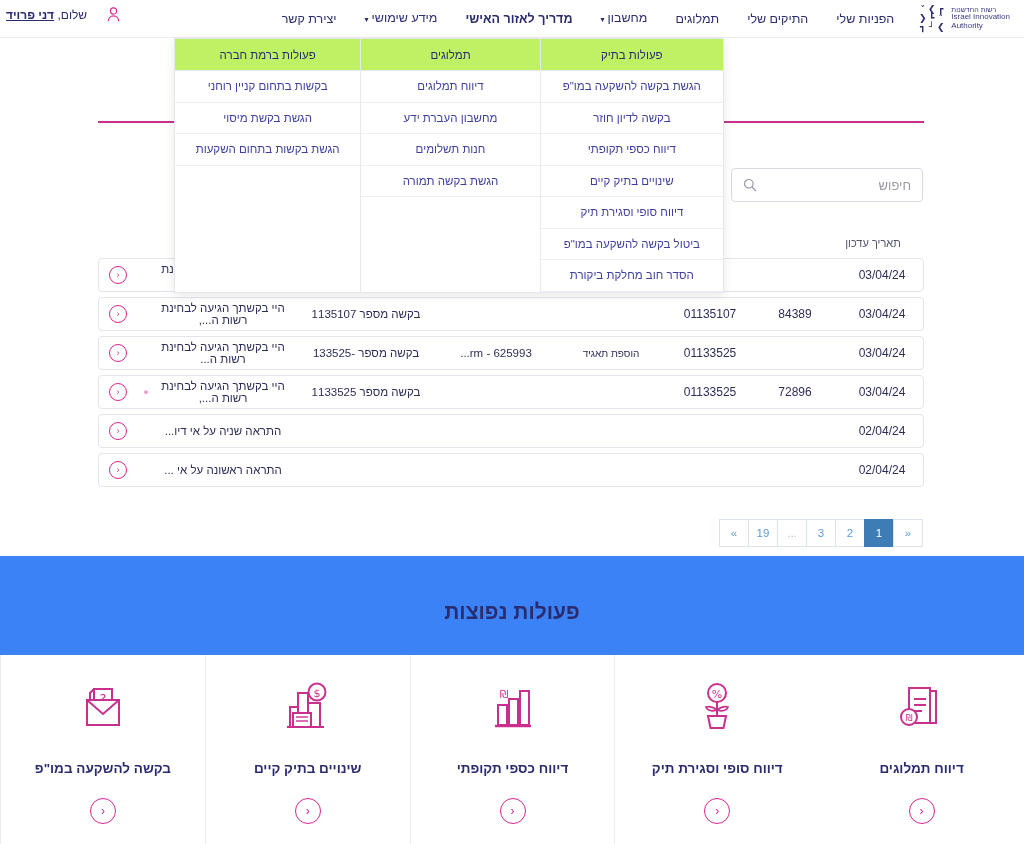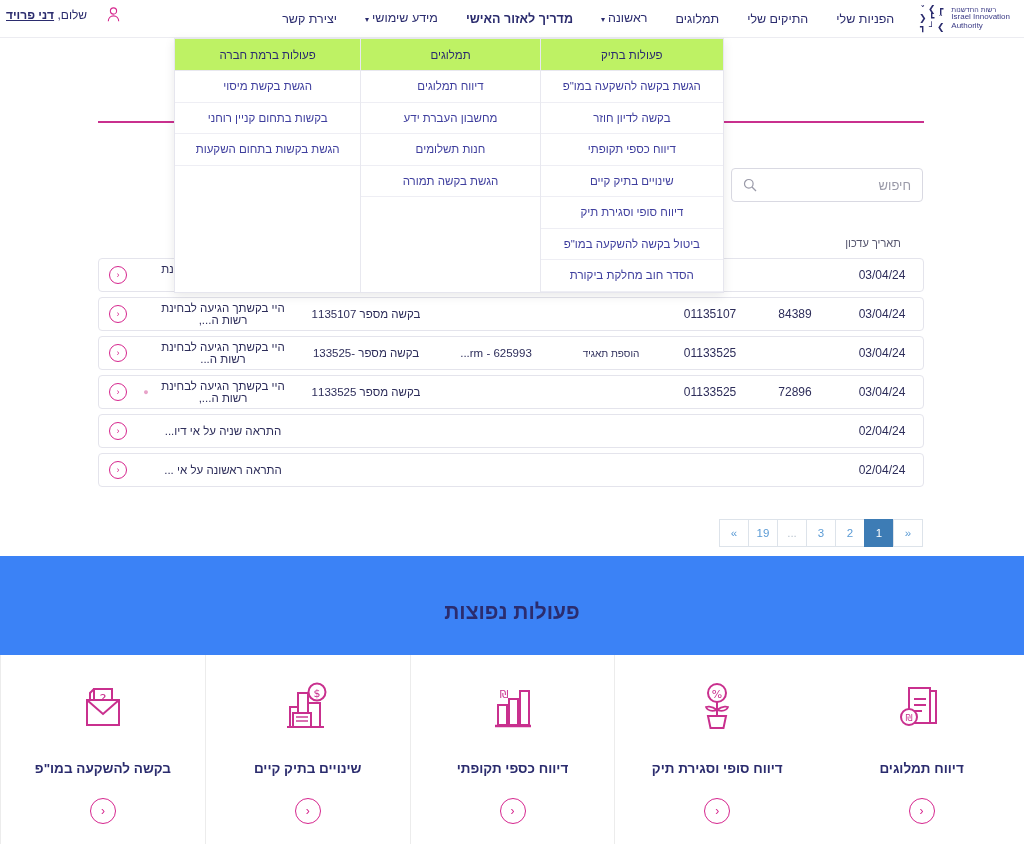--- a/index.html
+++ b/index.html
@@ -201,21 +201,21 @@
         <div>רשות החדשנות</div>
         <div>Israel Innovation</div>
         <div>Authority</div>
       </div>
     </div>
 
     <div class="nav">
       <div class="nav-item"><span>הפניות שלי</span></div>
       <div class="nav-item"><span>התיקים שלי</span></div>
       <div class="nav-item"><span>תמלוגים</span></div>
-      <div class="nav-item"><span>ראשונה</span><span class="caret">▾</span></div>
+      <div class="nav-item"><span>מחשבון</span><span class="caret">▾</span></div>
       <div class="nav-item active"><span>מדריך לאזור האישי</span></div>
       <div class="nav-item"><span>מידע שימושי</span><span class="caret">▾</span></div>
       <div class="nav-item"><span>יצירת קשר</span></div>
     </div>
 
     <div class="user-area">
       <span class="user-icon">
         <svg width="13" height="15" viewBox="0 0 13 15">
             <circle cx="6.5" cy="4" r="3.1" fill="none" stroke="#d6268e" stroke-width="1.1"></circle>
             <path d="M1.3 14.2c0-3.1 2.3-5.3 5.2-5.3s5.2 2.2 5.2 5.3" fill="none" stroke="#d6268e" stroke-width="1.1"></path>
@@ -244,22 +244,22 @@
     <div class="dd-col c-tam">
       <div class="dd-head">תמלוגים</div>
       <div class="dd-item">דיווח תמלוגים</div>
       <div class="dd-item">מחשבון העברת ידע</div>
       <div class="dd-item">חנות תשלומים</div>
       <div class="dd-item">הגשת בקשה תמורה</div>
     </div>
 
     <div class="dd-col c-hev">
       <div class="dd-head">פעולות ברמת חברה</div>
+      <div class="dd-item">בקשות בתחום קניין רוחני</div>
       <div class="dd-item">הגשת בקשת מיסוי</div>
-      <div class="dd-item">בקשות בתחום קניין רוחני</div>
       <div class="dd-item">הגשת בקשות בתחום השקעות</div>
     </div>
   </div>
 
   <div class="main">
 
     <div class="pink-rule"></div>
 
     <div class="search-box">
       <span class="ph">חיפוש</span>

